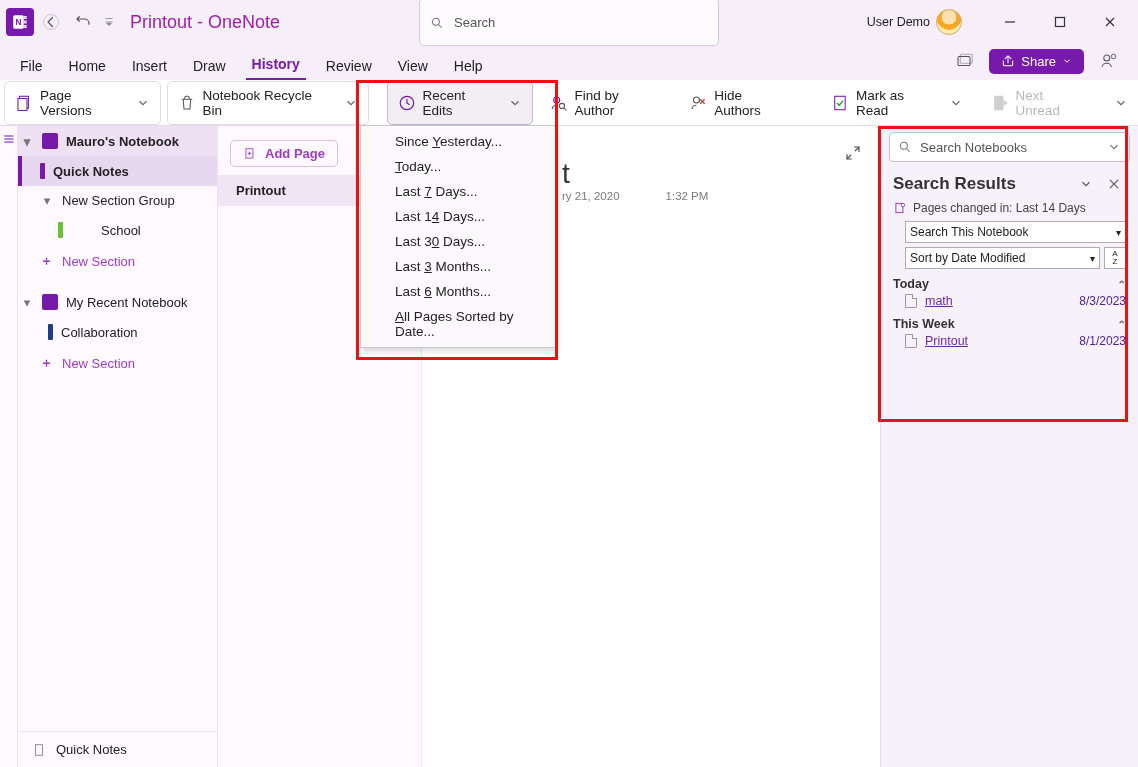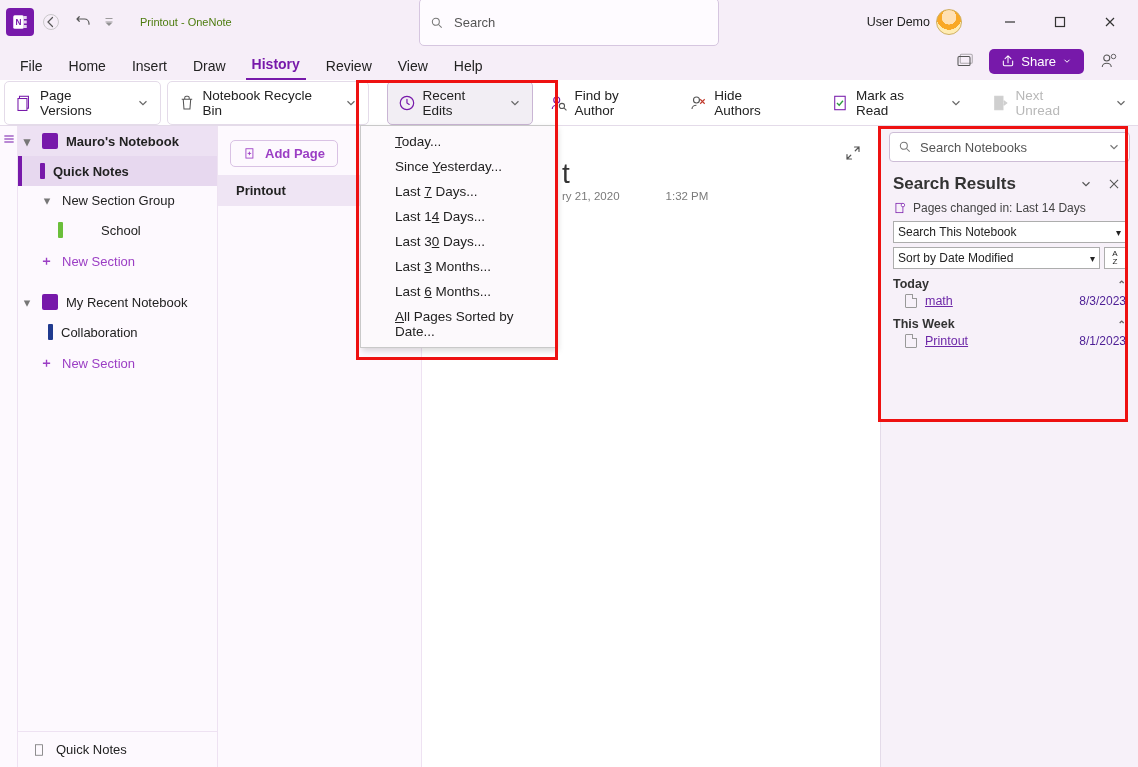--- a/index.html
+++ b/index.html
@@ -4,21 +4,21 @@
 <style>
   * { margin: 0; padding: 0; box-sizing: border-box; font-family: "Segoe UI", Arial, sans-serif; }
   body { background: #fff; width: 1138px; height: 767px; overflow: hidden; color: #222; }
 
   
   .titlebar { height: 44px; background: #f6eef8; display: flex; align-items: center; padding: 0 6px; font-size: 13px; }
   .tb-left { display: flex; align-items: center; gap: 2px; }
   .logo-sq { width: 28px; height: 28px; background: #7719aa; border-radius: 4px; display: flex; align-items: center; justify-content: center; }
   .logo-sq svg { width: 18px; height: 18px; }
   .tb-btn { width: 30px; height: 30px; display: flex; align-items: center; justify-content: center; border-radius: 4px; }
-  .tb-title { margin-left: 20px; font-size: 11px; color: #4d7c0f; }
+  .tb-title { margin-left: 10px; font-size: 18px; color: #a21caf; }
   .tb-search { margin-left: auto; margin-right: auto; position: absolute; left: 50%; transform: translateX(-50%); }
   .tb-search-box { width: 300px; height: 48px; background: #fefbff; border: 1px solid #d6c6e0; border-radius: 5px; display: flex; align-items: flex-end; padding: 15px 10px; gap: 10px; color: #555; }
   .tb-right { margin-left: auto; display: flex; align-items: center; gap: 6px; }
   .user-name { font-size: 12.5px; }
   .avatar { width: 26px; height: 26px; border-radius: 50%; background: radial-gradient(circle at 50% 30%, #ffe0b2 0 35%, #f9a825 36% 60%, #ffecb3 61% 100%); border: 1px solid #d0b060; }
   .winbtn { width: 44px; height: 30px; display: flex; align-items: center; justify-content: center; }
 
   
   .menurow { height: 36px; background: #f6eef8; display: flex; align-items: flex-end; padding: 0 14px; font-size: 14px; gap: 14px; }
   .menurow .mitem { padding: 6px 6px; cursor: default; }
@@ -77,21 +77,21 @@
   .canvas .titlescrap{ position:absolute; top:32px; left:140px; font-size:28px; color:#333; letter-spacing:.5px;}
 
   
   .right { width: 258px; background:#f7f1f9; border-left:1px solid #e4dbe9; display:flex; flex-direction:column; }
   .searchbox{ margin:6px 8px; border:1px solid #cdbdd6; border-radius:4px; background:#fff; height:30px; display:flex; align-items:center; padding:0 8px; gap:8px; color:#555; font-size:13px;justify-content:center;}
   .searchbox .chev{ margin-left:auto;}
   .panel-hd{ padding:4px 12px 2px; display:flex; align-items:center; font-size:17px; font-weight:600; color:#333;}
   .panel-hd .pbtn{ width:24px;height:24px; display:flex;align-items:center;justify-content:center; margin-left:4px;}
   .panel-sub{ padding:3px 12px 4px; display:flex; align-items:center; gap:6px; font-size:12px; color:#444;}
   .panel-select{ margin:2px 12px 2px 12px; display:flex; gap:4px; align-items:stretch;}
-  .panel-select select, .psel{ flex:1; height:22px; border:1px solid #adadad; background:#fff; font-size:12px; padding:0 4px; display:flex; align-items:center; justify-content:space-between;}
+  .panel-select select, .psel{ flex:1; height:22px; border:1px solid #adadad; background:#fff; font-size:12px; padding:0 4px; display:flex; align-items:center; justify-content:space-between;margin-left:12px;}
   .psel .chev{font-size:10px;}
   .azbtn{ width:22px;height:22px;border:1px solid #adadad; background:#fff; display:flex;flex-direction:column;align-items:center;justify-content:center;font-size:8px; line-height:8px;}
   .res-group{ padding:6px 12px 0; font-size:12.5px; font-weight:700; color:#333; display:flex; align-items:center;}
   .res-group .cchev{ margin-left:auto; font-size:10px; color:#666;}
   .res-item{ padding:3px 12px 3px 24px; display:flex; align-items:center; gap:8px; font-size:12.5px;}
   .res-item a{ color:#6d28a8; text-decoration:underline;}
   .res-item .date{ margin-left:auto; color:#4c1d95; font-size:12px;}
   .page-ico{ width:12px;height:14px;border:1px solid #999; border-radius:1px; position:relative;}
   .page-ico::after{content:"";position:absolute;top:-1px;right:-1px;width:4px;height:4px;background:#f7f1f9;border-left:1px solid #999;border-bottom:1px solid #999;}
 
@@ -277,22 +277,22 @@
     <span>Next Unread</span>
   </div>
 
   <div class="ribbon-more">
     <svg class="ic-sm" viewBox="0 0 24 24">
         <path d="M6 9l6 6 6-6" stroke="#666" stroke-width="2" fill="none"></path>
       </svg>
   </div>
 
   <div class="dropdown" id="dropdown">
+      <div class="ditem">Since <u>Y</u>esterday...</div>
       <div class="ditem"><u>T</u>oday...</div>
-      <div class="ditem">Since <u>Y</u>esterday...</div>
       <div class="ditem">Last <u>7</u> Days...</div>
       <div class="ditem">Last 1<u>4</u> Days...</div>
       <div class="ditem">Last 3<u>0</u> Days...</div>
       <div class="ditem">Last <u>3</u> Months...</div>
       <div class="ditem">Last <u>6</u> Months...</div>
       <div class="ditem"><u>A</u>ll Pages Sorted by Date...</div>
     </div>
 </div>
 
 <div class="body">

